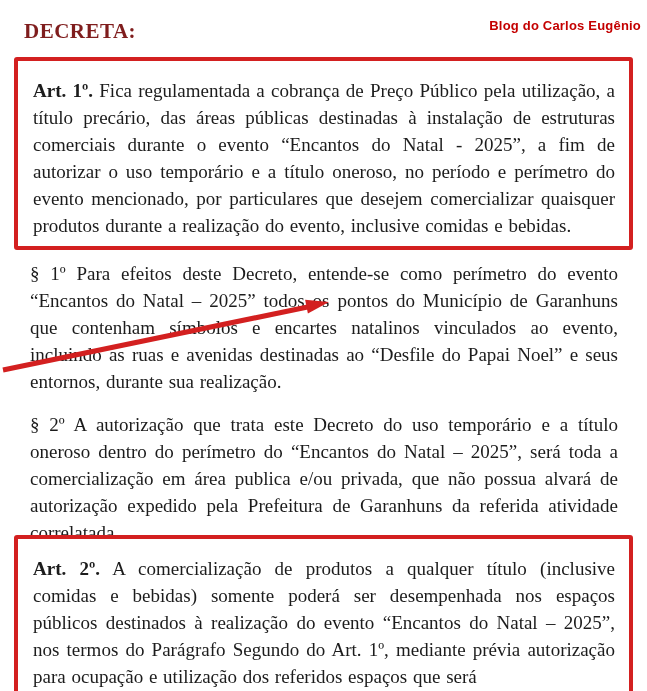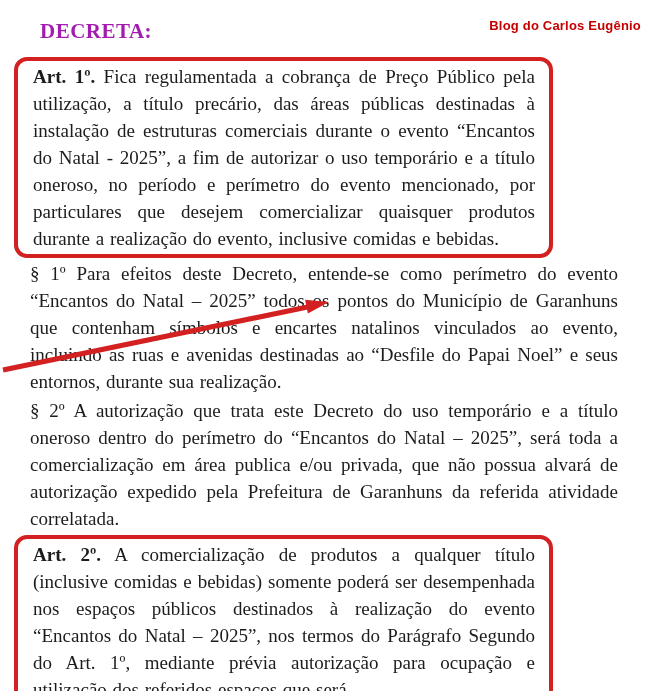--- a/index.html
+++ b/index.html
@@ -17,41 +17,41 @@
     overflow:hidden;
   }
   .watermark{
     position:absolute;top:18px;right:6px;
     font-family:"Liberation Sans", sans-serif;
     font-weight:bold;font-size:13px;
     color:var(--watermark);
     letter-spacing:.2px;
   }
   .heading{
-    position:absolute;top:19px;left:40px;
+    position:absolute;top:19px;left:24px;
     font-family:"Liberation Serif", serif;
     font-weight:bold;font-size:21px;
-    letter-spacing:.5px;color:#a21caf;
+    letter-spacing:.5px;color:#7f1d1d;
   }
   .para{
     font-size:19px;line-height:27px;
     text-align:justify;color:var(--ink);
     word-spacing:1px;
   }
   .redbox{
-    position:absolute;left:14px;width:539px;
+    position:absolute;left:14px;width:619px;
     border:4px solid var(--accent);
-    border-radius:13px;
-    padding:2px 14px 2px 15px;
+    border-radius:3px;
+    padding:16px 14px 2px 15px;
     background:transparent;
   }
   .box1{top:57px;min-height:193px;}
   .box2{top:535px;min-height:149px;}
   .p1{position:absolute;top:260px;left:30px;width:588px;}
-  .p2{position:absolute;top:397px;left:30px;width:588px;}
+  .p2{position:absolute;top:411px;left:30px;width:588px;}
   .arrow{
     position:absolute;left:0;top:293px;
     width:345px;height:85px;
     pointer-events:none;
   }
   .arrow line{stroke:var(--accent);stroke-width:5;}
   .arrow polygon{fill:var(--accent);}
 </style>
 </head>
 <body>

